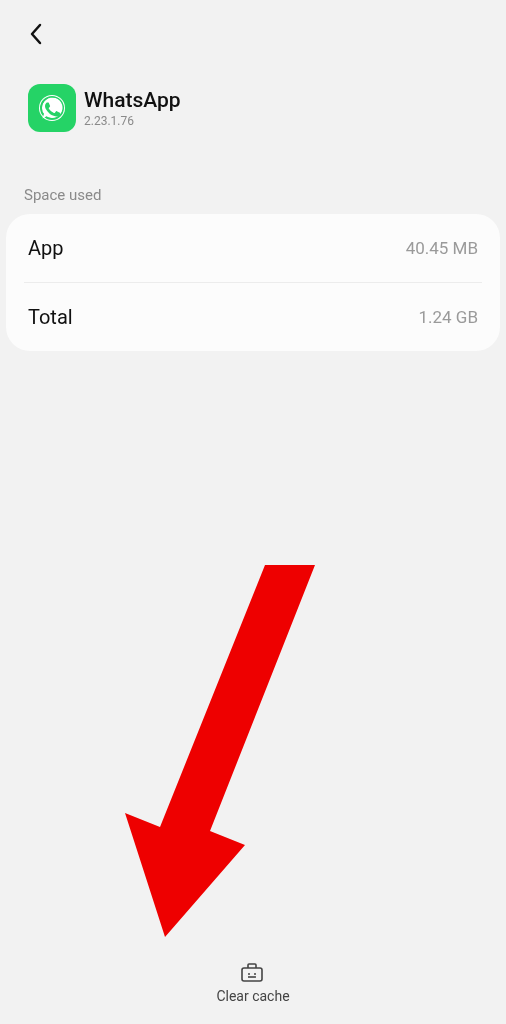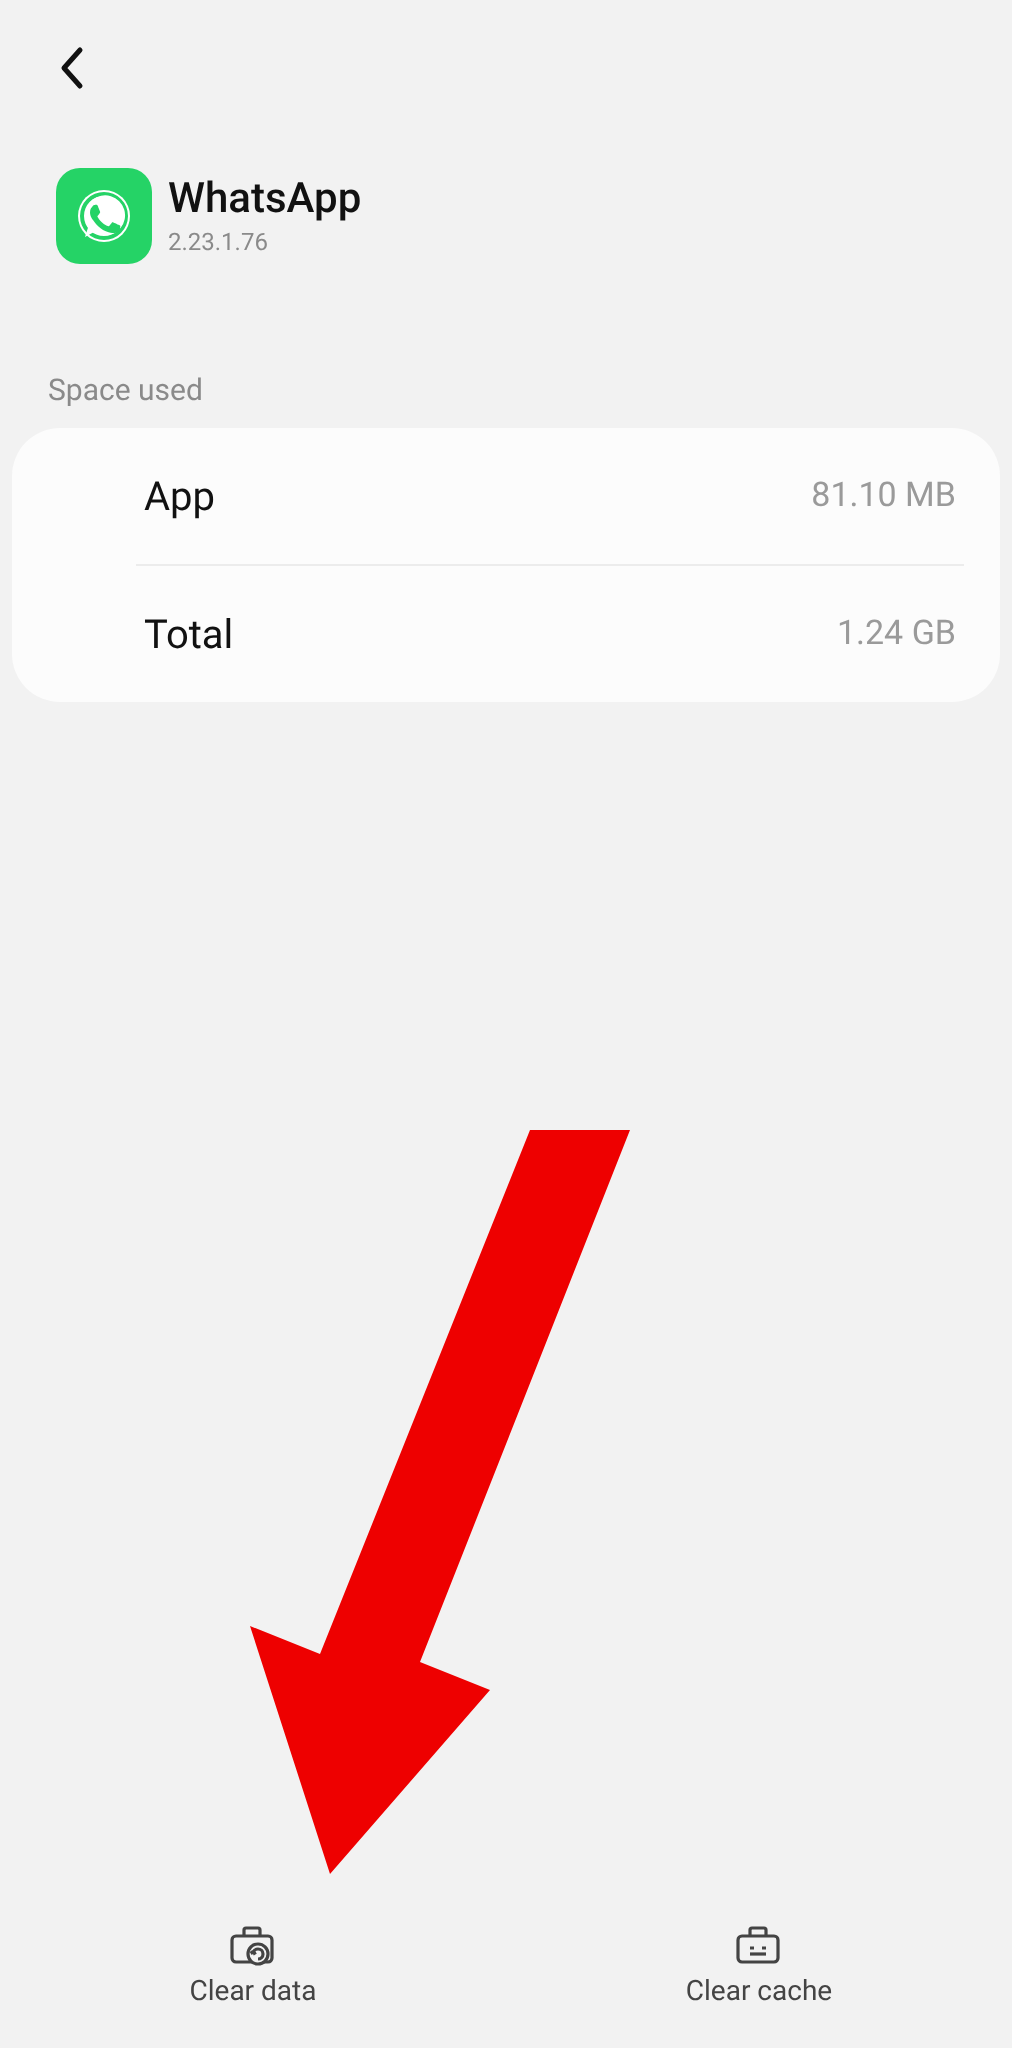--- a/index.html
+++ b/index.html
@@ -59,21 +59,20 @@
       border-radius: 24px;
       margin: 0 6px;
       padding: 0 18px;
     }
     .row {
       display: flex;
       justify-content: space-between;
       align-items: center;
       padding: 22px 4px;
       border-bottom: 1px solid #ececec;
-      margin-left: 44px;
     }
     .row:last-child { border-bottom: none; }
     .row-label {
       font-size: 20px;
       color: #111;
     }
     .row-value {
       font-size: 17px;
       color: #9a9a9a;
     }
@@ -130,49 +129,37 @@
     <div class="app-name">WhatsApp</div>
     <div class="app-version">2.23.1.76</div>
   </div>
 </div>
 
 <div class="section-label">Space used</div>
 
 <div class="card">
   <div class="row">
     <span class="row-label">App</span>
-    <span class="row-value">81.10 MB</span>
+    <span class="row-value">40.45 MB</span>
   </div>
   <div class="row">
     <span class="row-label">Total</span>
     <span class="row-value">1.24 GB</span>
   </div>
 </div>
 
 <svg class="arrow" width="220" height="380" viewBox="0 0 220 380">
   <path d="M200 0 L150 0 L45 262 L10 248 L50 372 L130 280 L95 266 Z" fill="#ee0000"></path>
 </svg>
 
 <div class="bottom-bar">
   <div class="bottom-btn">
     <span>
       <svg width="26" height="24" viewBox="0 0 26 24" fill="none" stroke="#444" stroke-width="1.6">
         <path d="M4 8 h16 a2 2 0 0 1 2 2 v9 a2 2 0 0 1 -2 2 h-16 a2 2 0 0 1 -2 -2 v-9 a2 2 0 0 1 2 -2 z"></path>
         <path d="M8 8 v-3 a1 1 0 0 1 1 -1 h6 a1 1 0 0 1 1 1 v3"></path>
-        <circle cx="15" cy="17" r="5" fill="#f2f2f2"></circle>
-        <path d="M12.5 17 a2.5 2.5 0 1 1 2.5 2.5"></path>
-        <path d="M12.5 17 l-1 -1.5 M12.5 17 l1.5 -0.8"></path>
-      </svg>
-    </span>
-    <span class="btn-label">Clear data</span>
-  </div>
-  <div class="bottom-btn">
-    <span>
-      <svg width="26" height="24" viewBox="0 0 26 24" fill="none" stroke="#444" stroke-width="1.6">
-        <path d="M4 8 h16 a2 2 0 0 1 2 2 v9 a2 2 0 0 1 -2 2 h-16 a2 2 0 0 1 -2 -2 v-9 a2 2 0 0 1 2 -2 z"></path>
-        <path d="M8 8 v-3 a1 1 0 0 1 1 -1 h6 a1 1 0 0 1 1 1 v3"></path>
         <path d="M8 14 h2 M14 14 h2"></path>
         <path d="M8 17 h8"></path>
       </svg>
     </span>
     <span class="btn-label">Clear cache</span>
   </div>
 </div>
 
 </body></html>

